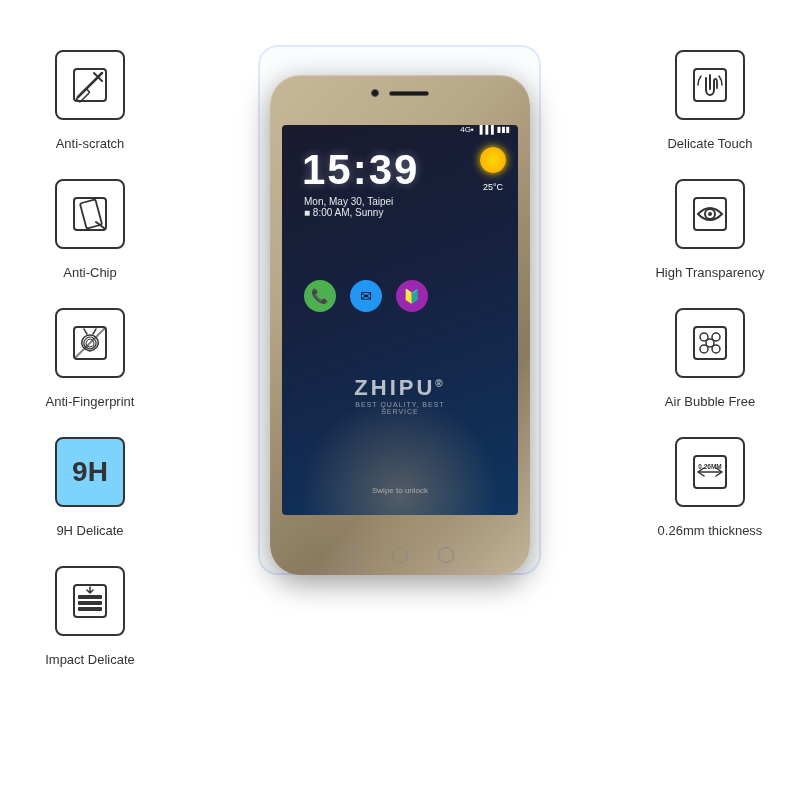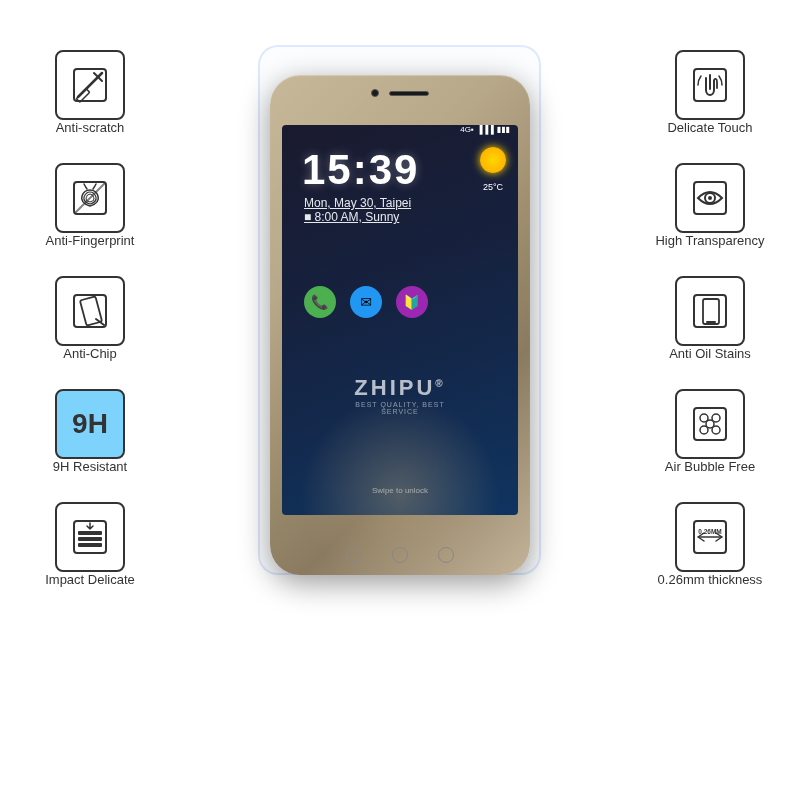--- a/index.html
+++ b/index.html
@@ -43,21 +43,21 @@
       display: flex;
       flex-direction: column;
       gap: 28px;
       align-items: center;
     }
 
     .feature-item {
       display: flex;
       flex-direction: column;
       align-items: center;
-      gap: 0;
+      gap: 16px;
     }
 
     .feature-icon-box {
       width: 70px;
       height: 70px;
       border: 2px solid #333;
       border-radius: 8px;
       display: flex;
       align-items: center;
       justify-content: center;
@@ -129,23 +129,22 @@
       padding: 8px 12px 0;
       color: white;
       font-size: 42px;
       font-weight: bold;
       letter-spacing: 2px;
       text-shadow: 0 0 10px rgba(255,255,255,0.3);
     }
 
     .date-display {
       color: rgba(255,255,255,0.9);
-      font-size: 12px;
+      font-size: 10px;
       padding: 2px 14px;
-      text-decoration: underline;
     }
 
     
     .app-icons-row {
       display: flex;
       gap: 14px;
       padding: 60px 0 0 22px;
     }
 
     .app-icon-circle {
@@ -291,50 +290,50 @@
         </svg>
       </div>
       <span class="feature-label">Anti-scratch</span>
     </div>
 
     <div class="feature-item">
       <div class="feature-icon-box">
         <svg width="44" height="44" viewBox="0 0 44 44">
           <rect x="6" y="6" width="32" height="32" rx="3" fill="none" stroke="#333" stroke-width="2"></rect>
 
+          <rect x="15" y="9" width="16" height="26" rx="2" fill="none" stroke="#333" stroke-width="1.8" transform="rotate(-15 23 22)"></rect>
+
+          <path d="M28 30 L36 36" stroke="#333" stroke-width="2" stroke-linecap="round"></path>
+        </svg>
+      </div>
+      <span class="feature-label">Anti-Chip</span>
+    </div>
+
+    <div class="feature-item">
+      <div class="feature-icon-box">
+        <svg width="44" height="44" viewBox="0 0 44 44">
+          <rect x="6" y="6" width="32" height="32" rx="3" fill="none" stroke="#333" stroke-width="2"></rect>
+
           <path d="M22 14 Q28 14 30 20 Q32 27 22 30 Q12 27 14 20 Q16 14 22 14Z" fill="none" stroke="#333" stroke-width="1.5"></path>
           <path d="M22 16 Q26 16 28 21 Q29 26 22 28 Q15 26 16 21 Q18 16 22 16Z" fill="none" stroke="#333" stroke-width="1.2"></path>
           <path d="M22 18 Q25 18 26 22 Q27 25 22 26 Q17 25 18 22 Q19 18 22 18Z" fill="none" stroke="#333" stroke-width="1"></path>
           <path d="M19 13 Q17 10 16 8" fill="none" stroke="#333" stroke-width="1.5" stroke-linecap="round"></path>
           <path d="M25 13 Q27 10 28 8" fill="none" stroke="#333" stroke-width="1.5" stroke-linecap="round"></path>
 
           <line x1="8" y1="36" x2="36" y2="8" stroke="#333" stroke-width="2" stroke-linecap="round" opacity="0.6"></line>
         </svg>
       </div>
       <span class="feature-label">Anti-Fingerprint</span>
     </div>
 
     <div class="feature-item">
-      <div class="feature-icon-box">
-        <svg width="44" height="44" viewBox="0 0 44 44">
-          <rect x="6" y="6" width="32" height="32" rx="3" fill="none" stroke="#333" stroke-width="2"></rect>
-
-          <rect x="15" y="9" width="16" height="26" rx="2" fill="none" stroke="#333" stroke-width="1.8" transform="rotate(-15 23 22)"></rect>
-
-          <path d="M28 30 L36 36" stroke="#333" stroke-width="2" stroke-linecap="round"></path>
-        </svg>
-      </div>
-      <span class="feature-label">Anti-Chip</span>
-    </div>
-
-    <div class="feature-item">
       <div class="nine-h-box">
         <span style="font-size:28px;font-weight:bold;color:#333;">9H</span>
       </div>
-      <span class="feature-label">9H Resistant</span>
+      <span class="feature-label">9H Delicate</span>
     </div>
 
     <div class="feature-item">
       <div class="feature-icon-box">
         <svg width="44" height="44" viewBox="0 0 44 44">
           <rect x="6" y="6" width="32" height="32" rx="3" fill="none" stroke="#333" stroke-width="2"></rect>
 
           <rect x="10" y="16" width="24" height="4" rx="1" fill="#333"></rect>
           <rect x="10" y="22" width="24" height="4" rx="1" fill="#333"></rect>
           <rect x="10" y="28" width="24" height="4" rx="1" fill="#333"></rect>
@@ -433,31 +432,20 @@
           <rect x="6" y="6" width="32" height="32" rx="3" fill="none" stroke="#333" stroke-width="2"></rect>
 
           <path d="M10 22 Q22 10 34 22 Q22 34 10 22Z" fill="none" stroke="#333" stroke-width="2"></path>
           <circle cx="22" cy="22" r="5" fill="none" stroke="#333" stroke-width="2"></circle>
           <circle cx="22" cy="22" r="2" fill="#333"></circle>
         </svg>
       </div>
       <span class="feature-label">High Transparency</span>
     </div>
 
-    <div class="feature-item">
-      <div class="feature-icon-box">
-        <svg width="44" height="44" viewBox="0 0 44 44">
-          <rect x="6" y="6" width="32" height="32" rx="3" fill="none" stroke="#333" stroke-width="2"></rect>
-
-          <rect x="15" y="10" width="16" height="25" rx="2" fill="none" stroke="#333" stroke-width="1.8"></rect>
-          <rect x="18" y="32" width="10" height="2" rx="1" fill="#333"></rect>
-        </svg>
-      </div>
-      <span class="feature-label">Anti Oil Stains</span>
-    </div>
 
     <div class="feature-item">
       <div class="feature-icon-box">
         <svg width="44" height="44" viewBox="0 0 44 44">
           <rect x="6" y="6" width="32" height="32" rx="3" fill="none" stroke="#333" stroke-width="2"></rect>
 
           <circle cx="16" cy="16" r="4" fill="none" stroke="#333" stroke-width="1.5"></circle>
           <circle cx="28" cy="16" r="4" fill="none" stroke="#333" stroke-width="1.5"></circle>
           <circle cx="16" cy="28" r="4" fill="none" stroke="#333" stroke-width="1.5"></circle>
           <circle cx="28" cy="28" r="4" fill="none" stroke="#333" stroke-width="1.5"></circle>

